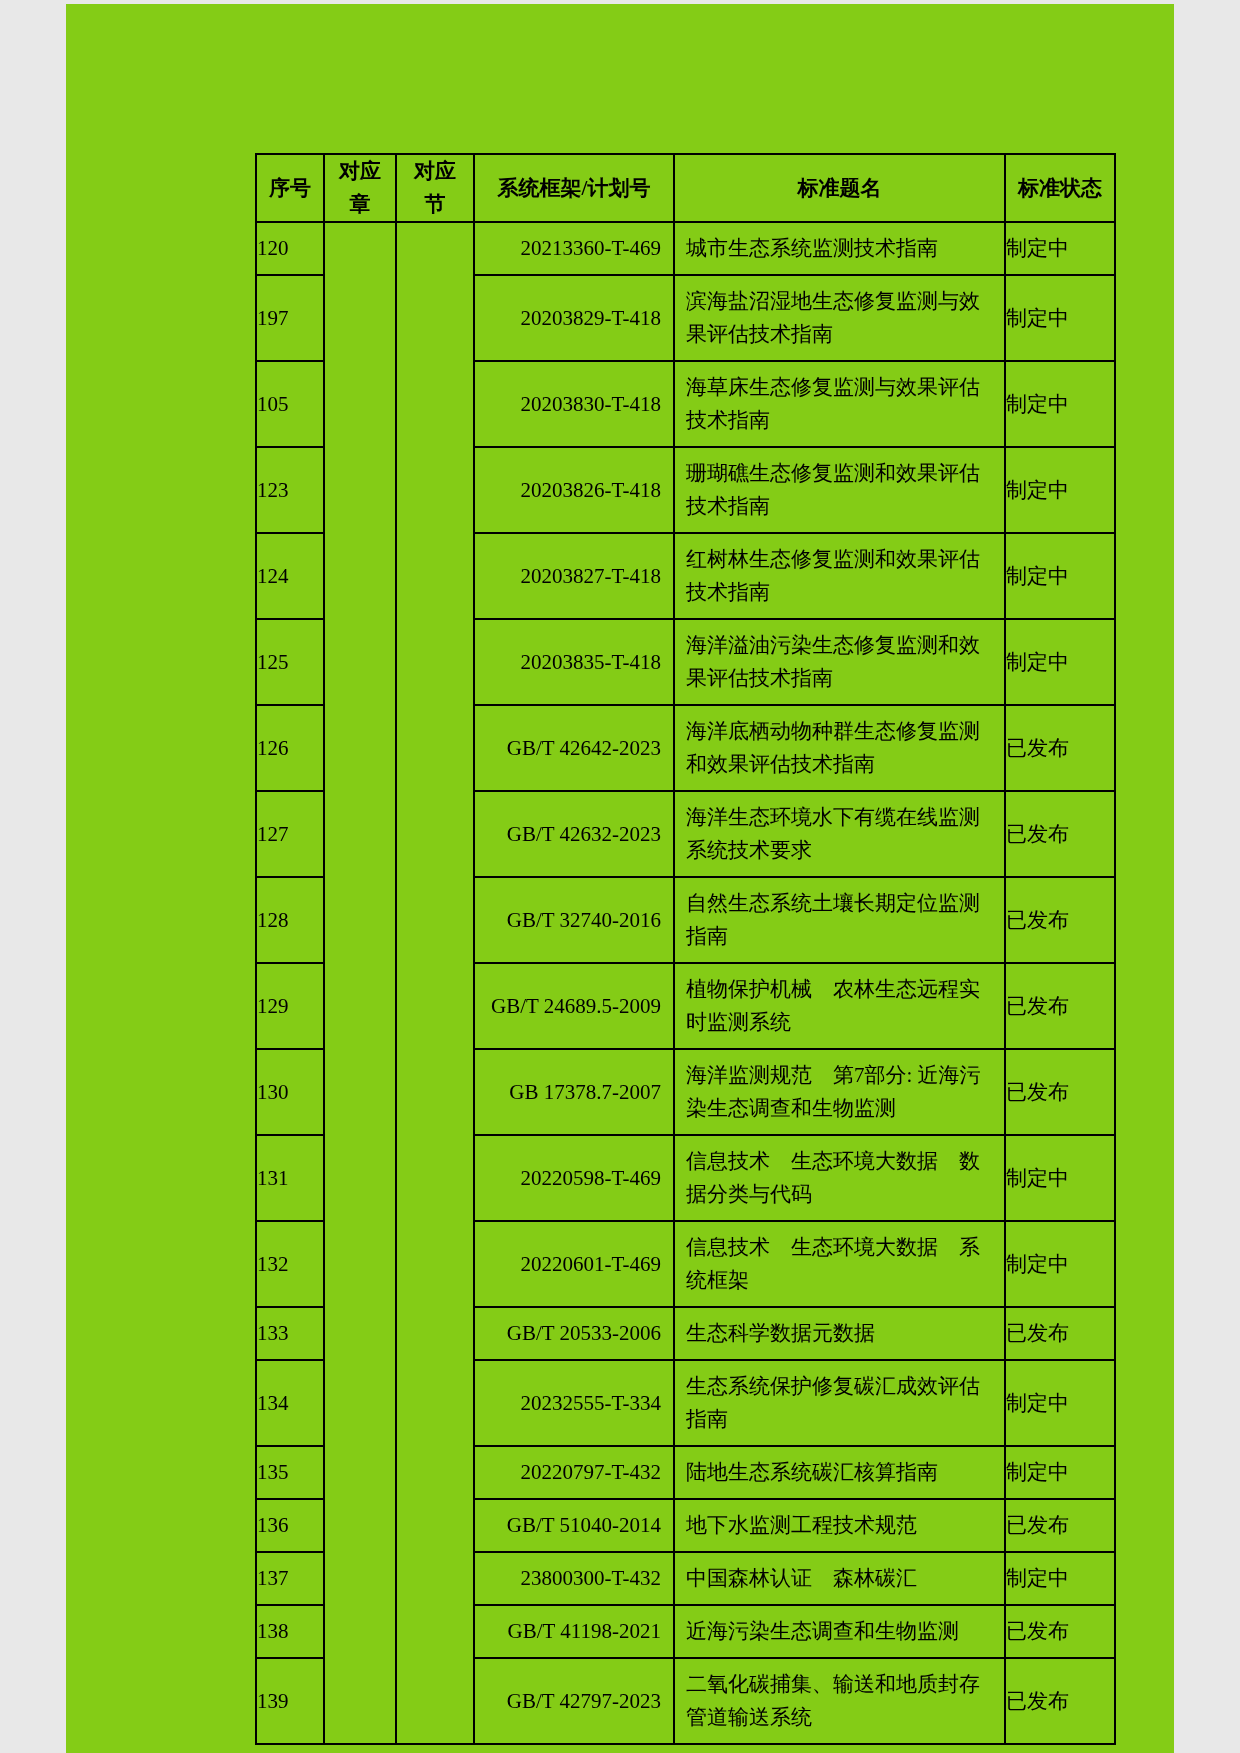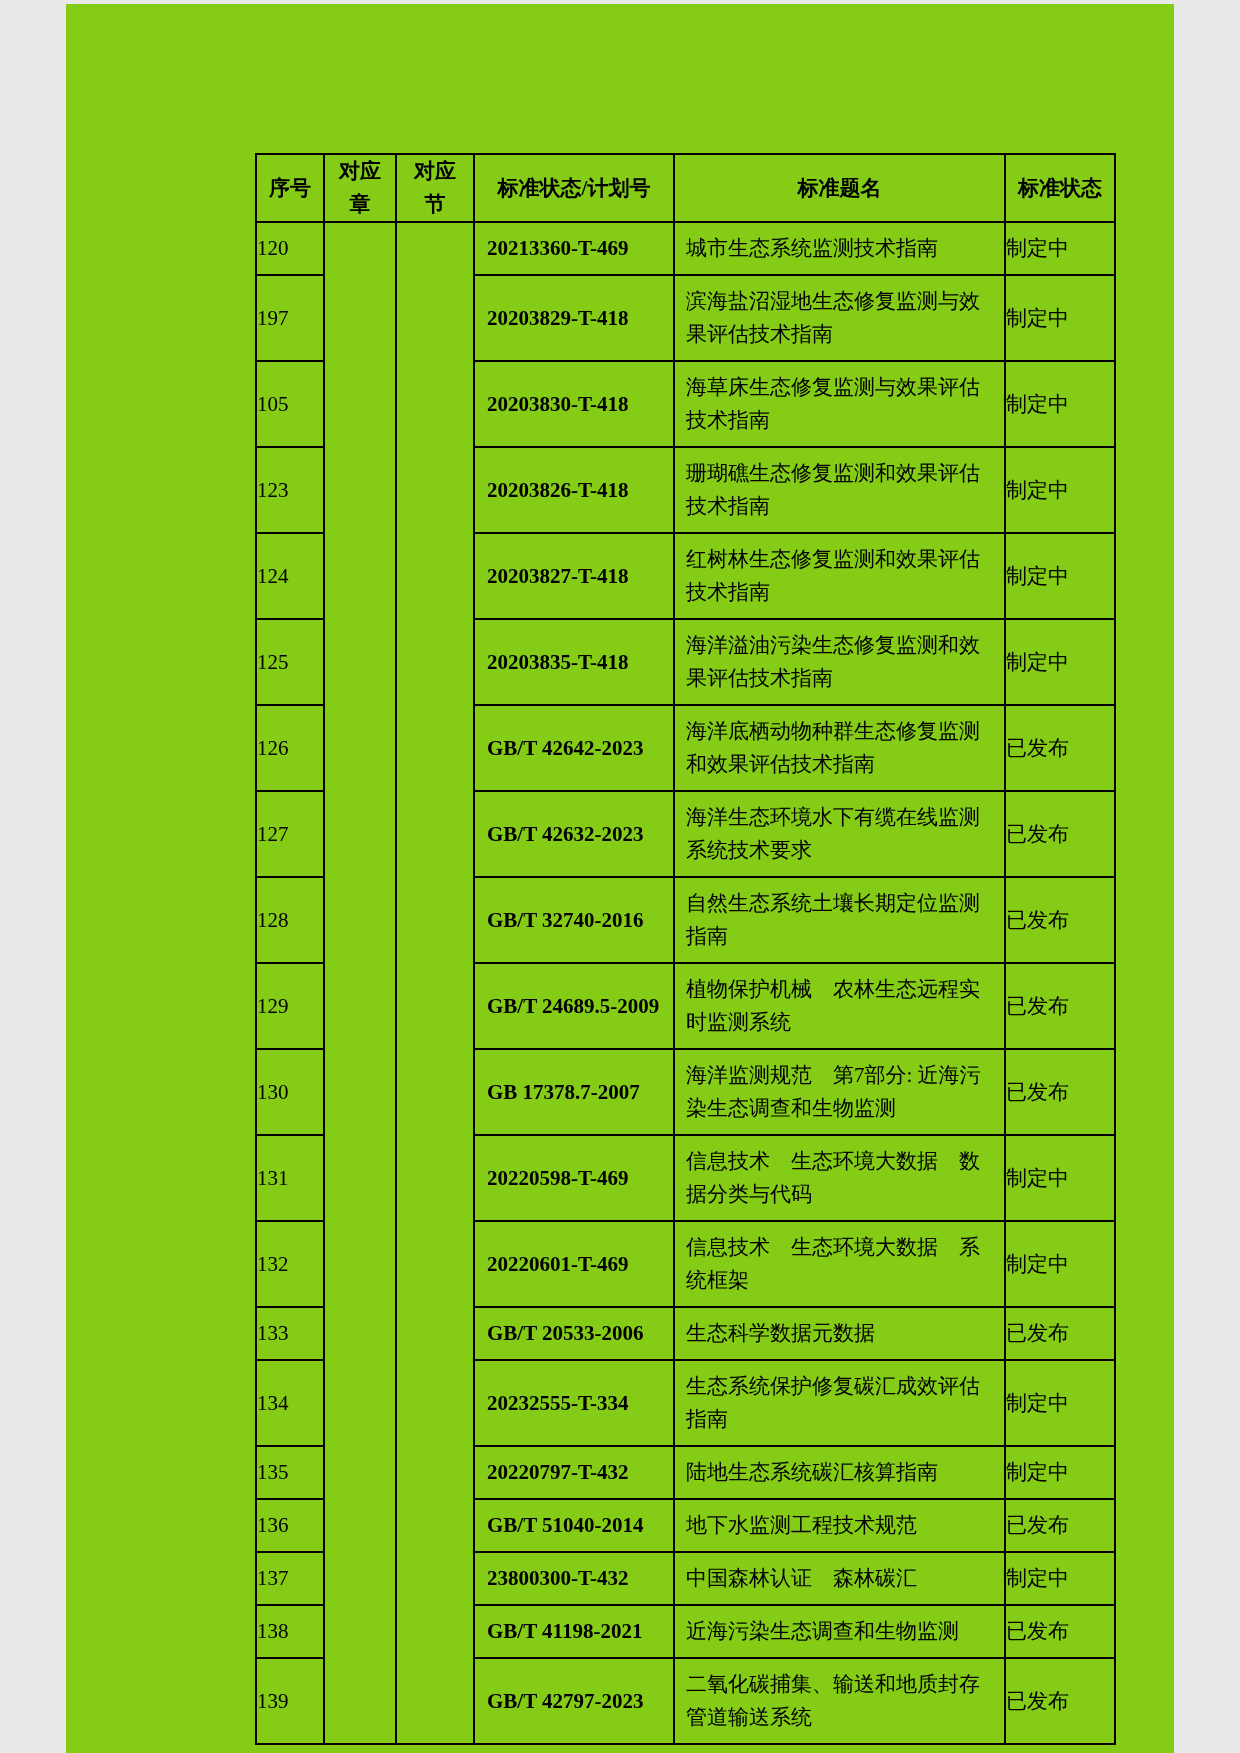--- a/index.html
+++ b/index.html
@@ -30,21 +30,21 @@
   .std-table th {
     font-weight: bold;
     height: 63px;
     text-align: center;
     white-space: pre-line;
     padding: 0 2px;
   }
   .std-table td { padding: 1px 0; }
   .c-no     { text-align: left; }
   .c-merge  { }
-  .c-code   { text-align: left; padding: 1px 12px !important; font-weight: bold; }
+  .c-code   { text-align: right; padding: 1px 12px !important; }
   .c-title  { text-align: left; padding: 9px 11px !important; }
   .c-status { text-align: left; }
   .page-footer {
     position: absolute;
     top: 1618px;
     left: 0;
     width: 100%;
     text-align: center;
     font-size: 21px;
     line-height: 28px;
@@ -64,21 +64,21 @@
       <col style="width:331px">
       <col style="width:110px">
     </colgroup>
     <thead>
       <tr>
         <th>序号</th>
         <th>对应
 章</th>
         <th>对应
 节</th>
-        <th>标准状态/计划号</th>
+        <th>系统框架/计划号</th>
         <th>标准题名</th>
         <th>标准状态</th>
       </tr>
     </thead>
     <tbody id="table-body">
         <tr>
     <td class="c-no">120</td>
           <td class="c-merge" rowspan="20"></td>
           <td class="c-merge" rowspan="20"></td>
     <td class="c-code">20213360-T-469</td>

